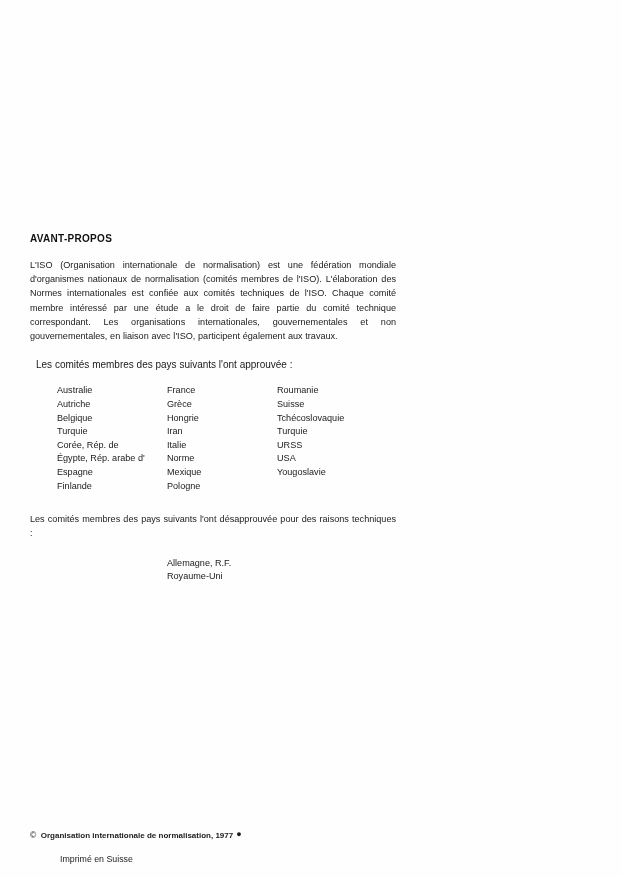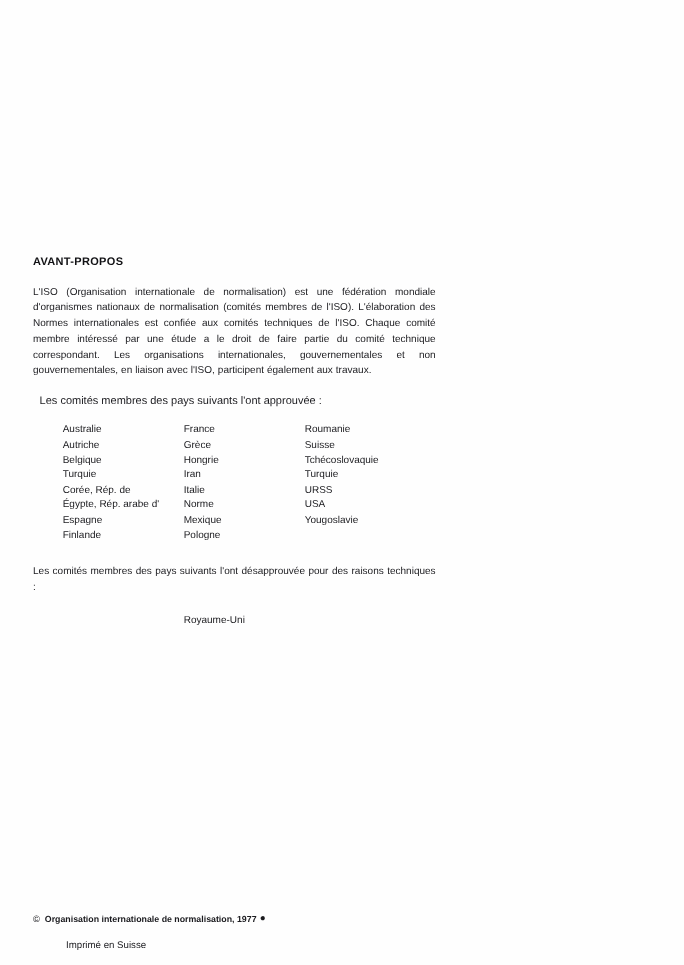--- a/index.html
+++ b/index.html
@@ -167,20 +167,21 @@
         <div>USA</div>
         <div>Yougoslavie</div>
       </div>
     </div>
 
     <div class="spacer-after-table"></div>
 
     <p class="para last">Les comités membres des pays suivants l'ont désapprouvée pour des raisons techniques :</p>
 
     <div class="disapproved-list">
+      <div>Allemagne, R.F.</div>
       <div>Royaume-Uni</div>
     </div>
 
   </div>
 
   <div class="footer" style="bottom: 48px;">
     <div class="copyright"><span class="cmark">©</span>&nbsp; <span>Organisation internationale de normalisation, 1977</span><span class="enddot">●</span></div>
     <div class="printed">Imprimé en Suisse</div>
   </div>
 

